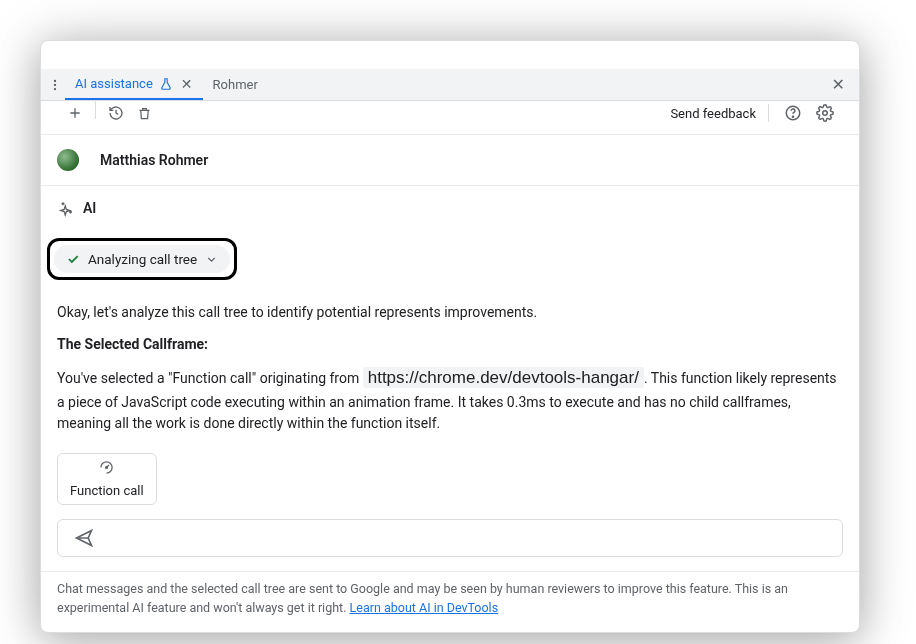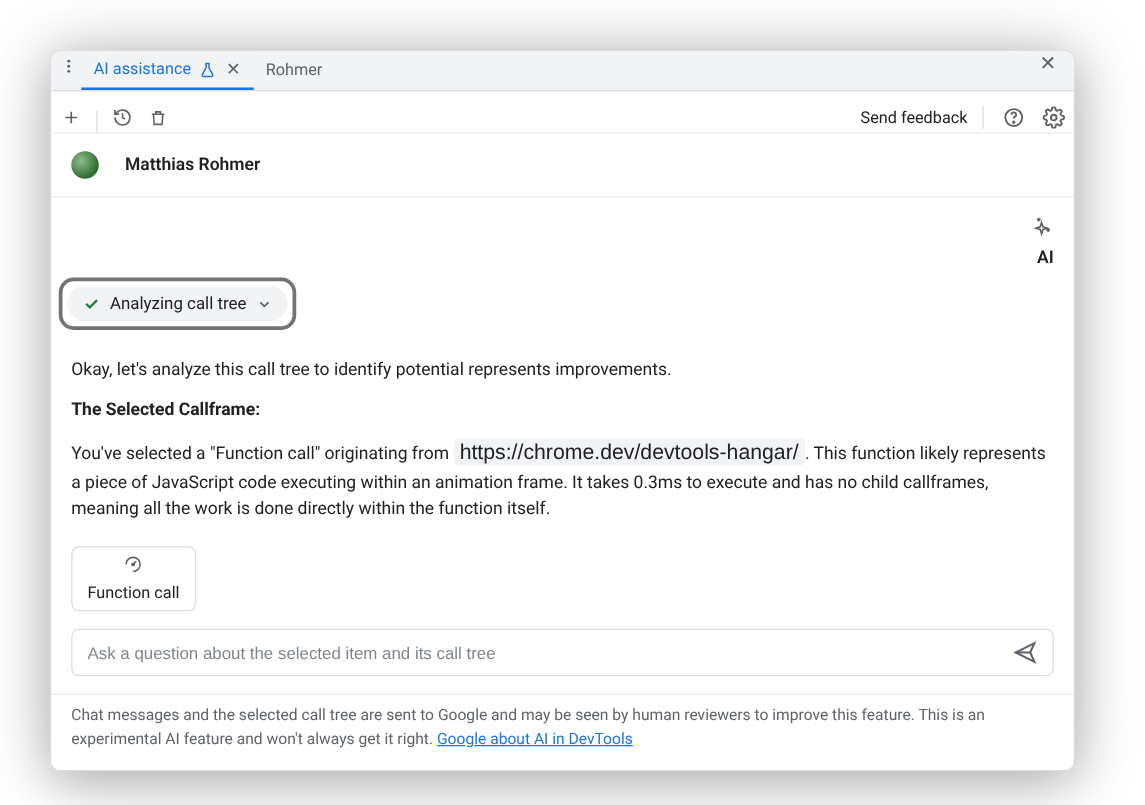--- a/index.html
+++ b/index.html
@@ -13,25 +13,26 @@
   .panel {
     width: 820px;
     border: 1px solid #dadce0;
     border-radius: 8px;
     overflow: hidden;
     box-shadow: 0 8px 40px rgba(0,0,0,0.25), 0 0 60px rgba(0,0,0,0.15);
     background: #fff;
   }
   .tabbar {
     display: flex;
-    align-items: flex-start;
+    align-items: center;
     background: #f1f3f4;
     border-bottom: 1px solid #dadce0;
     height: 32px;
     padding: 0 4px;
+    margin-top: 28px;
   }
   .tabbar .menu-dots {
     width: 20px;
     text-align: center;
     color: #5f6368;
     cursor: pointer;
   }
   .tab {
     display: flex;
     align-items: center;
@@ -45,24 +46,24 @@
     color: #1a73e8;
     border-bottom: 2px solid #1a73e8;
     background: #f1f3f4;
   }
   .tab .flask { width: 14px; height: 14px; }
   .tab-close { color: #5f6368; font-size: 14px; margin-left: 2px; }
   .tabbar .spacer { flex: 1; }
   .panel-close { padding: 0 10px; color: #5f6368; cursor: pointer; font-size: 16px; }
   .toolbar {
     display: flex;
-    align-items: flex-end;
+    align-items: flex-start;
     height: 34px;
     border-bottom: 1px solid #e8eaed;
-    padding: 0 4px;
+    padding: 0 22px;
     gap: 4px;
   }
   .icon-btn {
     width: 24px; height: 24px;
     display: flex; align-items: center; justify-content: center;
     color: #5f6368; cursor: pointer; border-radius: 3px;
   }
   .toolbar .divider {
     width: 1px; height: 18px; background: #dadce0; margin: 0 4px;
   }
@@ -71,25 +72,25 @@
   .feedback-link { color: #202124; cursor: pointer; font-size: 13px; }
   .content { padding: 14px 16px; }
   .user-row { display: flex; align-items: center; gap: 21px; margin-bottom: 10px; }
   .avatar {
     width: 22px; height: 22px; border-radius: 50%;
     background: radial-gradient(circle at 35% 35%, #8fbc8f, #2e6b2e 70%);
   }
   .username { font-weight: 600; font-size: 14px; }
   .user-question { font-size: 14px; margin-bottom: 6px; }
   .hr { border: none; border-top: 1px solid #e8eaed; margin: 14px -16px; }
-  .ai-row { display: flex; align-items: flex-end; gap: 8px; margin-bottom: 8px; flex-direction: column; }
+  .ai-row { display: flex; align-items: flex-start; gap: 8px; margin-bottom: 20px; }
   .ai-label { font-weight: 600; font-size: 14px; }
   .chip-highlight {
     display: inline-block;
-    border: 3px solid #737373;
+    border: 3px solid #000000;
     border-radius: 12px;
     padding: 4px;
     margin-left: -10px;
     margin-bottom: 12px;
   }
   .chip {
     display: inline-flex; align-items: center; gap: 8px;
     background: #f1f3f4;
     border-radius: 20px;
     padding: 6px 12px;
@@ -247,27 +248,26 @@
         <svg width="15" height="15" viewBox="0 0 24 24" fill="none" stroke="#5f6368" stroke-width="2">
             <path d="M12 21a9 9 0 1 0-9-9"></path>
             <path d="M12 12l4-4"></path>
             <circle cx="12" cy="12" r="1.5" fill="#5f6368"></circle>
           </svg>
         <span>Function call</span>
       </div>
     </div>
 
     <div class="input-row">
-      <input type="text" placeholder="Ask a question about the selected item and its call tree" style="">
       <div class="send-btn">
         <svg width="20" height="20" viewBox="0 0 24 24" fill="none" stroke="currentColor" stroke-width="2">
             <path d="M3 12l18-9-4 9 4 9z"></path>
             <path d="M17 12H3"></path>
           </svg>
       </div>
     </div>
   </div>
 
   <div class="disclaimer">
-    <span>Chat messages and the selected call tree are sent to Google and may be seen by human reviewers to improve this feature. This is an experimental AI feature and won't always get it right. </span><a>Google about AI in DevTools</a>
+    <span>Chat messages and the selected call tree are sent to Google and may be seen by human reviewers to improve this feature. This is an experimental AI feature and won't always get it right. </span><a>Learn about AI in DevTools</a>
   </div>
 
 </div>
 
 </body></html>

